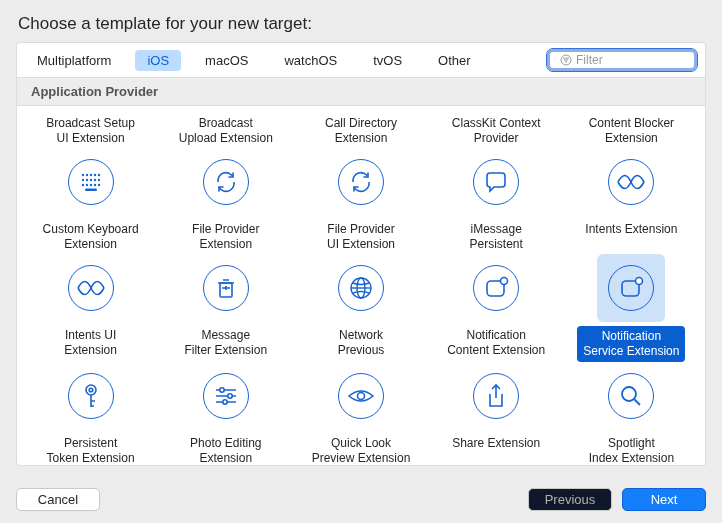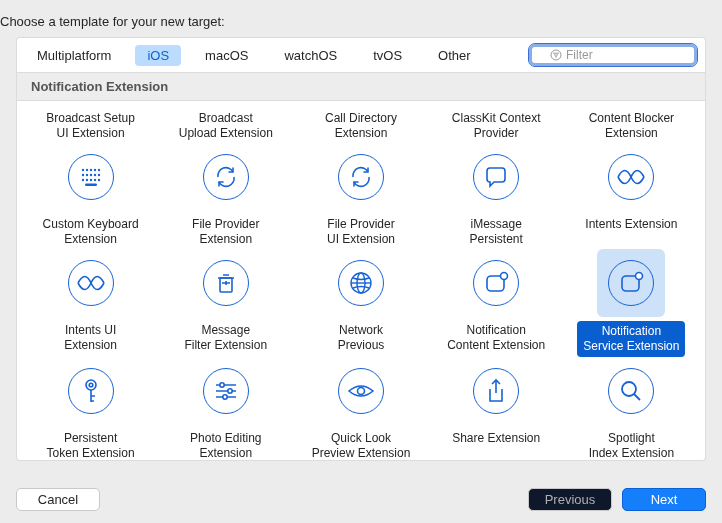--- a/index.html
+++ b/index.html
@@ -6,22 +6,22 @@
 body {
   font-family: -apple-system, "Helvetica Neue", Arial, sans-serif;
   background: #ececec;
   width: 722px;
   height: 523px;
   overflow: hidden;
   font-size: 13px;
   color: #262626;
 }
 .dialog-title {
-  padding: 14px 18px 8px 0;
-  font-size: 13px;
+  padding: 14px 18px 8px 18px;
+  font-size: 17px;
 }
 .tab-bar {
   margin: 0 16px;
   background: #fff;
   border: 1px solid #dcdcdc;
   border-bottom: none;
   border-radius: 4px 4px 0 0;
   padding: 6px 8px;
   display: flex;
   align-items: center;
@@ -37,22 +37,22 @@
   background: #bcdcff;
   color: #0a63c9;
 }
 .filter-wrap {
   margin-left: auto;
   border: 3px solid #8aaee6;
   outline: 1px solid #3a6fd8;
   border-radius: 6px;
   display: flex;
   align-items: center;
-  padding: 1px 18px;
-  width: 168px;
+  padding: 1px 10px;
+  width: 150px;
 }
 .filter-wrap svg { flex: none; }
 .filter-input {
   border: none;
   outline: none;
   font-size: 12px;
   width: 100%;
   background: transparent;
   color: #555;
   padding-left: 4px;
@@ -175,21 +175,21 @@
     <svg width="12" height="12" viewBox="0 0 12 12">
       <circle cx="6" cy="6" r="5" fill="none" stroke="#9a9a9a" stroke-width="1"></circle>
       <line x1="3" y1="4.2" x2="9" y2="4.2" stroke="#9a9a9a" stroke-width="1"></line>
       <line x1="4" y1="6" x2="8" y2="6" stroke="#9a9a9a" stroke-width="1"></line>
       <line x1="5" y1="7.8" x2="7" y2="7.8" stroke="#9a9a9a" stroke-width="1"></line>
     </svg>
     <input class="filter-input" placeholder="Filter" style="">
   </div>
 </div>
 
-<div class="section-header">Notification Extension</div>
+<div class="section-header">Application Provider</div>
 
 <div class="grid-wrap">
   <div class="grid" id="grid">
       <div class="tpl row-top">
         <div class="label">Broadcast Setup
 UI Extension</div>
       </div>
       <div class="tpl row-top">
         <div class="label">Broadcast
 Upload Extension</div>

